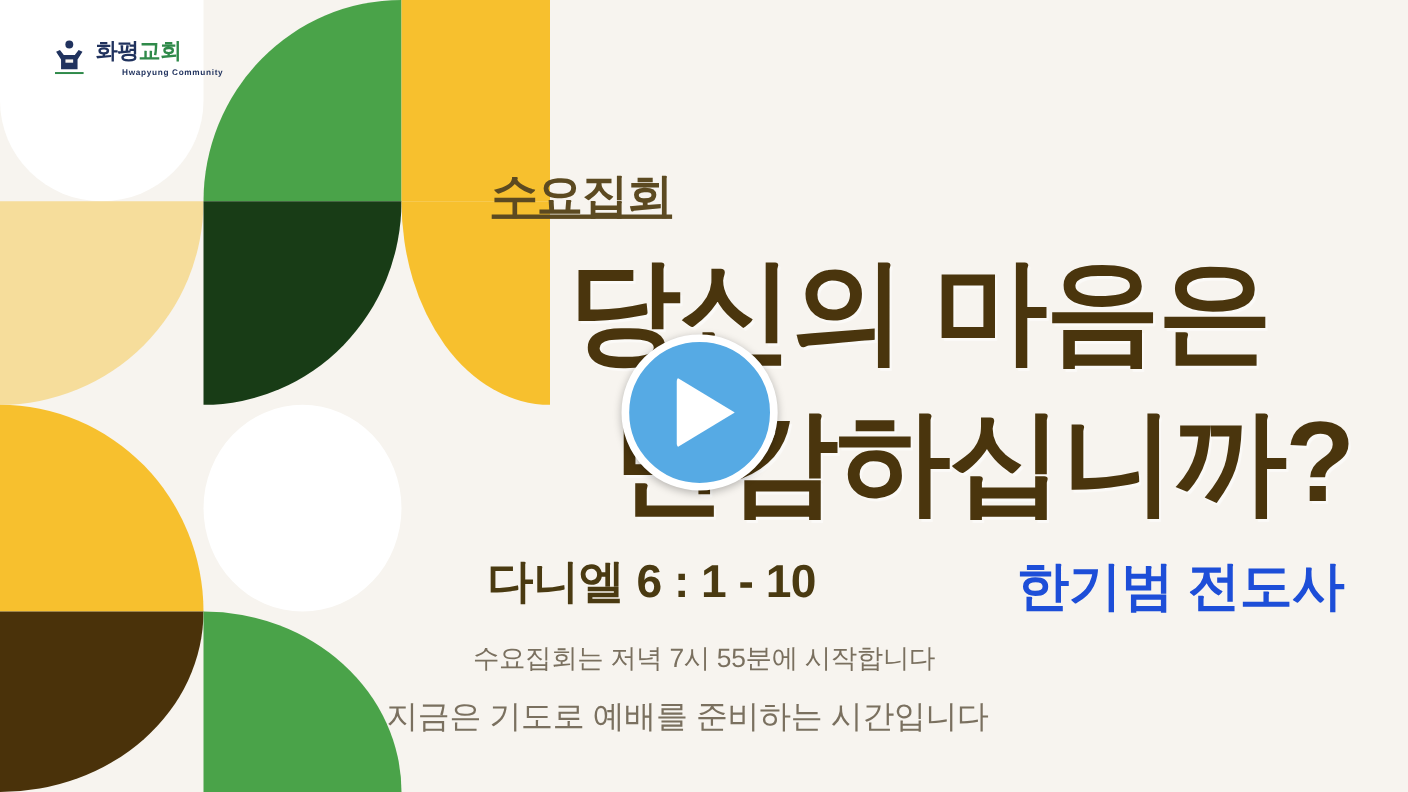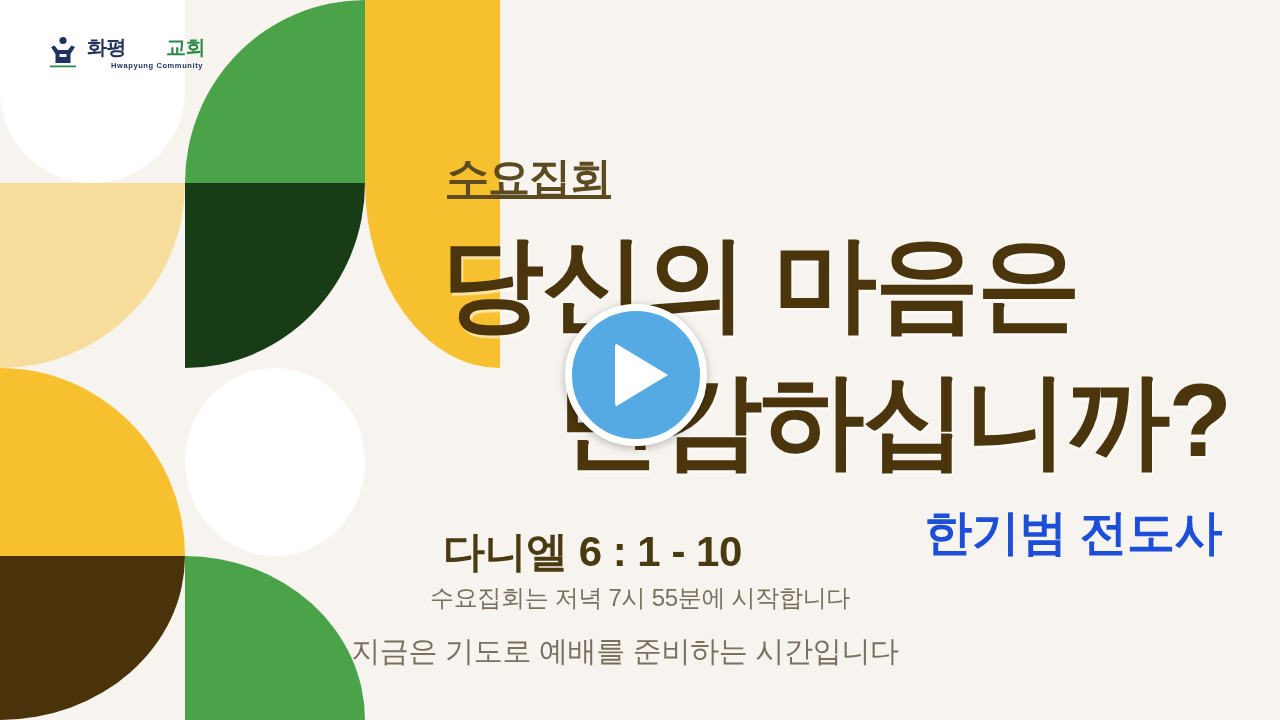--- a/index.html
+++ b/index.html
@@ -38,21 +38,21 @@
     display:flex; align-items:center; gap:9px;
     z-index:6;
   }
   .logo-mark { width:30px; height:34px; flex:0 0 auto; }
   .logo-text { display:flex; flex-direction:column; line-height:1; }
   .logo-ko {
     font-size:20px; font-weight:700; letter-spacing:-0.5px;
     white-space:nowrap;
   }
   .logo-ko .ko-a { color:#20325e; }
-  .logo-ko .ko-b { color:#2f8a4a;margin-left:40px; }
+  .logo-ko .ko-b { color:#2f8a4a; }
   .logo-en {
     margin-top:5px;
     font-size:7.5px; font-weight:600; letter-spacing:0.6px;
     color:#20325e; white-space:nowrap;margin-left:24px;
   }
 
   .date-label {
     position:absolute; right:60px; top:38px;
     font-size:31px; font-weight:800; letter-spacing:0.5px;
     color:#463516; z-index:6; white-space:nowrap;
@@ -72,28 +72,27 @@
     text-decoration:underline;
   }
 
   .title {
     position:absolute; left:440px; top:215px;
     width:790px;
     font-size:104px; font-weight:900; line-height:1.32;
     letter-spacing:-2px; color:#4a350d;
     text-shadow:2px 3px 1px rgba(255,255,255,.55);
   }
-  .title .line { display:block; white-space:nowrap; }
+  .title .line { display:block; white-space:nowrap;text-align:center; }
   .title .line2 { text-align:right; }
 
   .ref {
     position:absolute; left:443px; top:501px;
     font-size:42px; font-weight:800; letter-spacing:-0.5px;
     color:#4a3a11;
-    margin-top:23px;
   }
   .speaker {
     position:absolute; right:58px; top:501px;
     font-size:48px; font-weight:800; letter-spacing:-0.5px;
     color:#1d4ed8;
   }
 
   .notice {
     position:absolute; left:0; top:582px;
     width:1280px;

